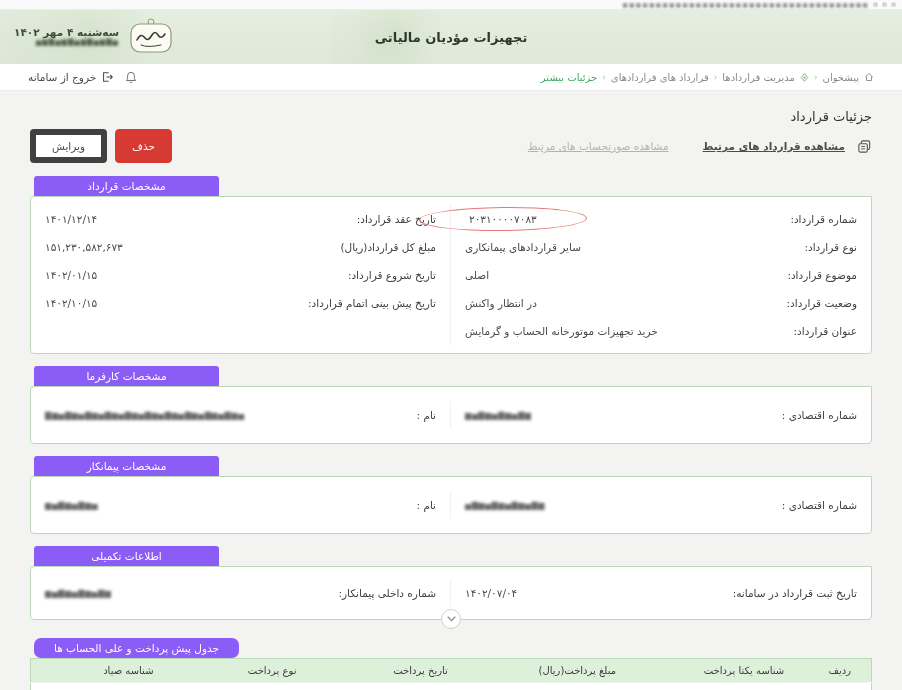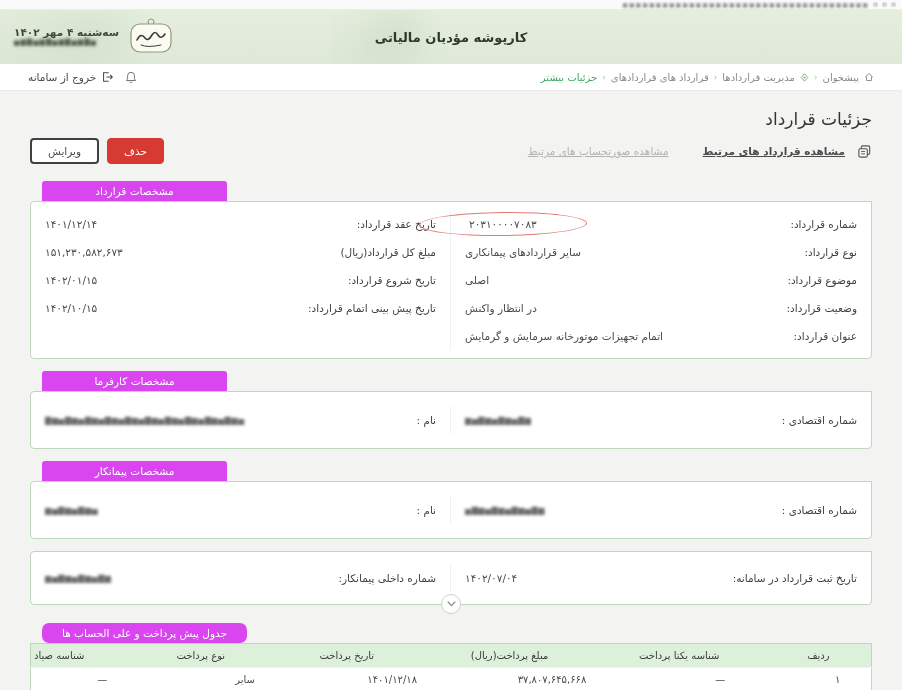--- a/index.html
+++ b/index.html
@@ -33,57 +33,57 @@
     background:radial-gradient(circle at 55% 45%, rgba(150,180,140,.30), transparent 62%),
                radial-gradient(circle at 20% 60%, rgba(150,180,140,.18), transparent 50%); }
   .header-title{
     position:absolute; left:0; right:0; text-align:center;
     font-size:13px; font-weight:bold; color:#2e3a2a;
   }
   .header-left{
     position:absolute; left:14px; top:6px; display:flex; align-items:center; gap:8px;
   }
   .logo-box{ width:48px; height:40px; }
-  .date-block{ text-align:left; }
+  .date-block{ text-align:right; }
   .date-text{ font-size:10.5px; font-weight:bold; color:#3c4a36; white-space:nowrap; }
   .masked-line{ font-size:7px; color:#52614a; filter:blur(1.6px); letter-spacing:1px; line-height:9px;}
 
   
   .subheader{
     height:27px; background:#ffffff; border-bottom:1px solid #ececec;
     display:flex; align-items:center; padding:0 28px; font-size:10px; color:#8a8a8a;
   }
   .breadcrumb{ display:flex; align-items:center; gap:5px; }
   .crumb{ color:#8a8a8a; cursor:default; }
   .crumb.active{ color:#43a564; }
   .crumb-sep{ color:#b5b5b5; font-size:9px; }
   .subheader-left{ margin-right:auto; display:flex; align-items:center; gap:12px; }
   .logout{ display:flex; align-items:center; gap:5px; color:#4a4a4a; font-size:10.5px; cursor:pointer; }
   .icon-btn{ cursor:pointer; display:flex; align-items:center; }
 
   
   .content{ padding:8px 30px 0 30px; }
-  .page-title{ font-size:17px; color:#333; font-weight:500; margin:10px 0 8px; }
+  .page-title{ font-size:13px; color:#333; font-weight:500; margin:10px 0 8px; }
 
   .actions-row{ display:flex; align-items:center; margin-bottom:16px; height:28px;}
   .links-group{ display:flex; align-items:center; gap:10px; }
   .docs-icon{ margin-left:2px; }
   .link{ font-size:10.5px; text-decoration:underline; cursor:pointer;margin-left:24px; }
   .link.dark{ color:#4c4c4c; font-weight:bold; }
   .link.gray{ color:#b3b3b3; }
   .buttons-group{ margin-right:auto; display:flex; gap:8px; }
   .btn{ font-family:inherit; font-size:10.5px; border-radius:4px; padding:5px 16px; cursor:pointer; }
   .btn-danger{ background:#d63a32; color:#fff; border:1px solid #d63a32; }
-  .btn-outline{ background:#fff; color:#4a4a4a; border:2px solid #404040; }
+  .btn-outline{ background:#fff; color:#4a4a4a; border:6px solid #404040; }
 
   
   .section{ margin-bottom:12px; }
   .section-tab{
-    display:block; margin-right:auto; margin-left:12px; width:185px; text-align:center;
-    background:#d946ef; color:#fff; font-size:10.5px; padding:4px 10px;
+    display:block; margin-right:auto; margin-left:4px; width:185px; text-align:center;
+    background:#8b5cf6; color:#fff; font-size:10.5px; padding:4px 10px;
     border-radius:3px 3px 0 0; margin-bottom:0;
   }
   .section-tab.wide{ width:205px;border-radius:7px; }
   .panel{
     background:#fff; border:1px solid #bcd9bc; border-radius:4px 0 4px 4px;
     padding:8px 0; position:relative;
   }
   .frow{ display:grid; grid-template-columns:1fr 1fr; }
   .cell{ display:flex; align-items:center; min-height:28px; padding:0 14px; }
   .cell.left-col{ border-right:1px solid #f1f1f1; }
@@ -102,21 +102,21 @@
     position:absolute; bottom:-10px; left:50%; transform:translateX(-50%);
     width:20px; height:20px; border-radius:50%; background:#fff; border:1px solid #cfcfcf;
     display:flex; align-items:center; justify-content:center; cursor:pointer; z-index:2;
   }
 
   
   table.pay-table{ width:100%; border-collapse:collapse; background:#fff;
     border:1px solid #bcd9bc; border-radius:0 0 4px 4px; }
   .pay-table th{
     background:#dcf0da; font-size:10px; color:#3b3b3b; font-weight:normal;
-    padding:6px 3px; text-align:left;
+    padding:6px 20px; text-align:right;
   }
   .pay-table td{ font-size:10px; color:#4a4a4a; text-align:center; padding:6px 4px;
     border-top:1px solid #eef5ee; }
 
   svg{ display:block; }
 </style>
 </head>
 <body>
 
 <div class="app">
@@ -124,21 +124,21 @@
   <div class="browser-strip">
     <span class="b-dot"></span>
     <span class="b-dot"></span>
     <span class="b-dot"></span>
     <span class="b-url">■■■■■■■■■■■■■■■■■■■■■■■■■■■■■■■■■■■■■</span>
   </div>
 
   <div class="header">
     <div class="deco center"></div>
     <div class="deco left-side"></div>
-    <div class="header-title">کارپوشه مؤدیان مالیاتی</div>
+    <div class="header-title">تجهیزات مؤدیان مالیاتی</div>
     <div class="header-left">
       <div class="logo-box">
         <svg width="48" height="40" viewBox="0 0 48 40">
           <circle cx="24" cy="6" r="3" fill="none" stroke="#8c9a7e" stroke-width="1"></circle>
           <rect x="4" y="8" width="40" height="28" rx="9" fill="#fbfaf3" stroke="#8c9a7e" stroke-width="1.2"></rect>
           <path d="M10 24 q4 -8 8 -2 q3 4 7 -3 q3 -5 6 0 q3 5 7 -1" fill="none" stroke="#37412f" stroke-width="1.6" stroke-linecap="round"></path>
           <path d="M14 29 q6 3 20 0" fill="none" stroke="#37412f" stroke-width="1" stroke-linecap="round"></path>
         </svg>
       </div>
       <div class="date-block">
@@ -247,21 +247,21 @@
             <span class="fvalue">در انتظار واکنش</span>
           </div>
           <div class="cell left-col">
             <span class="flabel">تاریخ پیش بینی اتمام قرارداد:</span>
             <span class="fvalue">۱۴۰۲/۱۰/۱۵</span>
           </div>
         </div>
         <div class="frow">
           <div class="cell">
             <span class="flabel">عنوان قرارداد:</span>
-            <span class="fvalue">اتمام تجهیزات موتورخانه سرمایش و گرمایش</span>
+            <span class="fvalue">خرید تجهیزات موتورخانه الحساب و گرمایش</span>
           </div>
           <div class="cell left-col"></div>
         </div>
       </div>
     </div>
 
     <div class="section">
       <div class="section-tab">مشخصات کارفرما</div>
       <div class="panel" style="padding:14px 0;">
         <div class="frow">
@@ -287,20 +287,21 @@
           </div>
           <div class="cell left-col">
             <span class="flabel">نام :</span>
             <span class="fvalue masked">▅▆▇▅▆▇▅▆</span>
           </div>
         </div>
       </div>
     </div>
 
     <div class="section" style="margin-bottom:18px;">
+      <div class="section-tab">اطلاعات تکمیلی</div>
       <div class="panel" style="padding:12px 0;">
         <div class="frow">
           <div class="cell">
             <span class="flabel">تاریخ ثبت قرارداد در سامانه:</span>
             <span class="fvalue">۱۴۰۲/۰۷/۰۴</span>
           </div>
           <div class="cell left-col">
             <span class="flabel">شماره داخلی پیمانکار:</span>
             <span class="fvalue masked">▆▇▅▆▇▅▆▇▅▆</span>
           </div>

